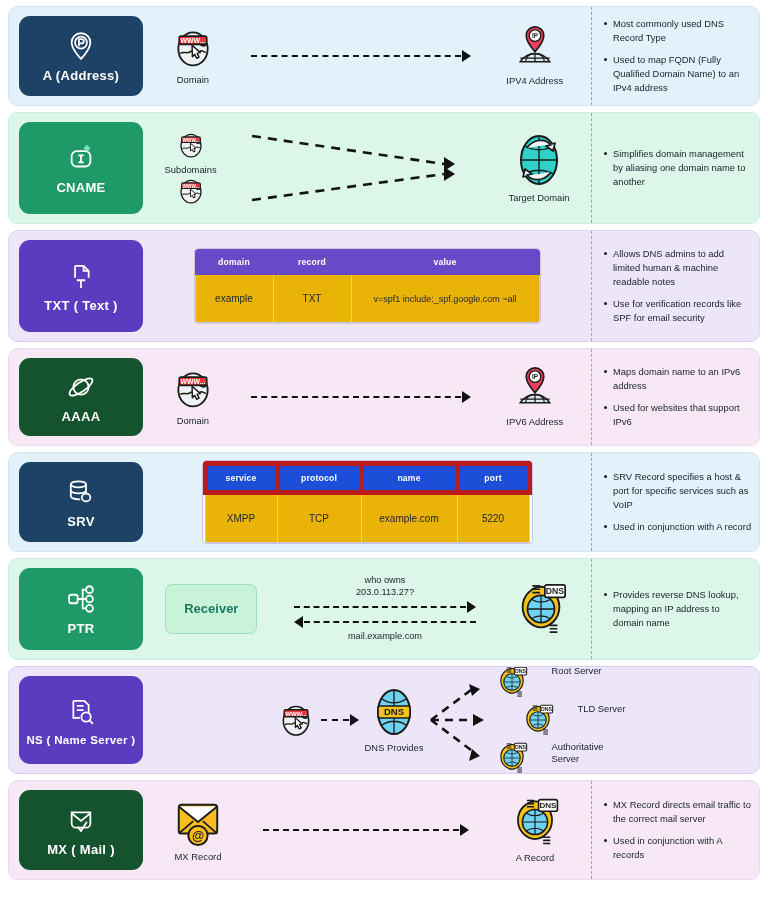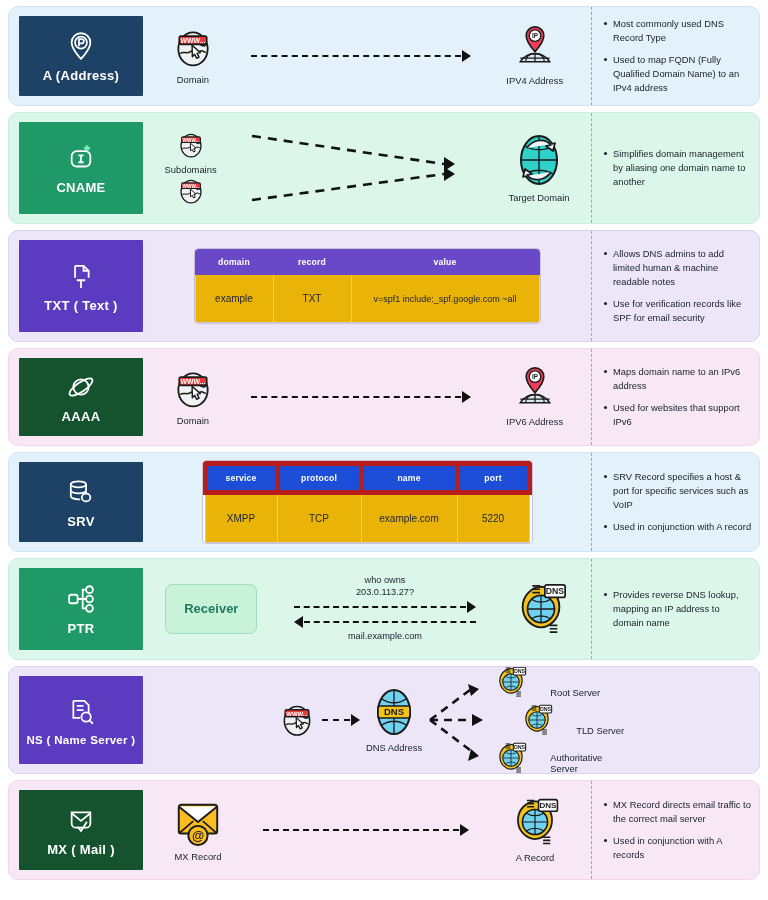--- a/index.html
+++ b/index.html
@@ -31,21 +31,21 @@
   
   .t-blue   { background: #e3f1fa; border-color: #cfe6f4; }
   .t-green  { background: #ddf6ea; border-color: #c6efdc; }
   .t-purple { background: #ece6f8; border-color: #ddd2f1; }
   .t-pink   { background: #f8e8f6; border-color: #f0d6ee; }
 
   
   .badge {
     flex: 0 0 124px;
     margin: 9px 0 9px 10px;
-    border-radius: 1px;
+    border-radius: 11px;
     display: flex;
     flex-direction: column;
     align-items: center;
     justify-content: center;
     gap: 6px;
     color: #ffffff;
   }
   .badge-label {
     font-size: 13px;
     font-weight: bold;
@@ -183,21 +183,21 @@
   }
   .ptr-flow { display: flex; align-items: center; gap: 12px; }
   .ptr-mid { display: flex; flex-direction: column; align-items: center; gap: 3px; }
   .ptr-lbl { font-size: 9.2px; color: #17202b; text-align: center; line-height: 1.3; }
 
   
   .ns-flow { display: flex; align-items: center; gap: 6px; width: 100%; justify-content: center;}
   .ns-branches {
     display: flex; flex-direction: column; gap: 4px;
   }
-  .ns-branch { display: flex; align-items: flex-end; gap: 22px; }
+  .ns-branch { display: flex; align-items: flex-start; gap: 22px; }
   .ns-branch .node-cap { text-align: left; }
   .indent-1 { margin-left: 26px; }
 
   .sl-arrow svg { display: block; }
   .cname-fan { display: flex; align-items: center; gap: 8px; }
   .cname-left { display: flex; flex-direction: column; gap: 0; align-items: center; }
 </style>
 </head>
 <body>
 
@@ -557,21 +557,21 @@
 
         <div class="node">
           <span class="ico">
             <svg width="48" height="52" viewBox="0 0 48 52">
               <ellipse cx="24" cy="26" rx="16" ry="22" fill="#6fd2f0" stroke="#1b1b1b" stroke-width="2"></ellipse>
               <path d="M8 26h32M24 4v44M12 13c7 5 17 5 24 0M12 39c7-5 17-5 24 0" stroke="#1b1b1b" stroke-width="1.3" fill="none"></path>
               <rect x="8" y="20" width="32" height="12" rx="2" fill="#f2c21b" stroke="#1b1b1b" stroke-width="1.7"></rect>
               <text x="24" y="29.4" font-family="'Liberation Sans',sans-serif" font-size="9.5" font-weight="bold" fill="#1b1b1b" text-anchor="middle">DNS</text>
             </svg>
           </span>
-          <span class="node-cap">DNS Address</span>
+          <span class="node-cap">DNS Provides</span>
         </div>
 
         <span class="sl-arrow">
           <svg width="60" height="92" viewBox="0 0 60 92">
             <line x1="2" y1="46" x2="42" y2="16" stroke="#111" stroke-width="2.6" stroke-dasharray="8 6"></line>
             <line x1="2" y1="46" x2="44" y2="46" stroke="#111" stroke-width="2.6" stroke-dasharray="8 6"></line>
             <line x1="2" y1="46" x2="42" y2="76" stroke="#111" stroke-width="2.6" stroke-dasharray="8 6"></line>
             <path d="M40 10l11 5-8 7z" fill="#111"></path>
             <path d="M44 40l11 6-11 6z" fill="#111"></path>
             <path d="M43 75l8 7-11 5z" fill="#111"></path>

